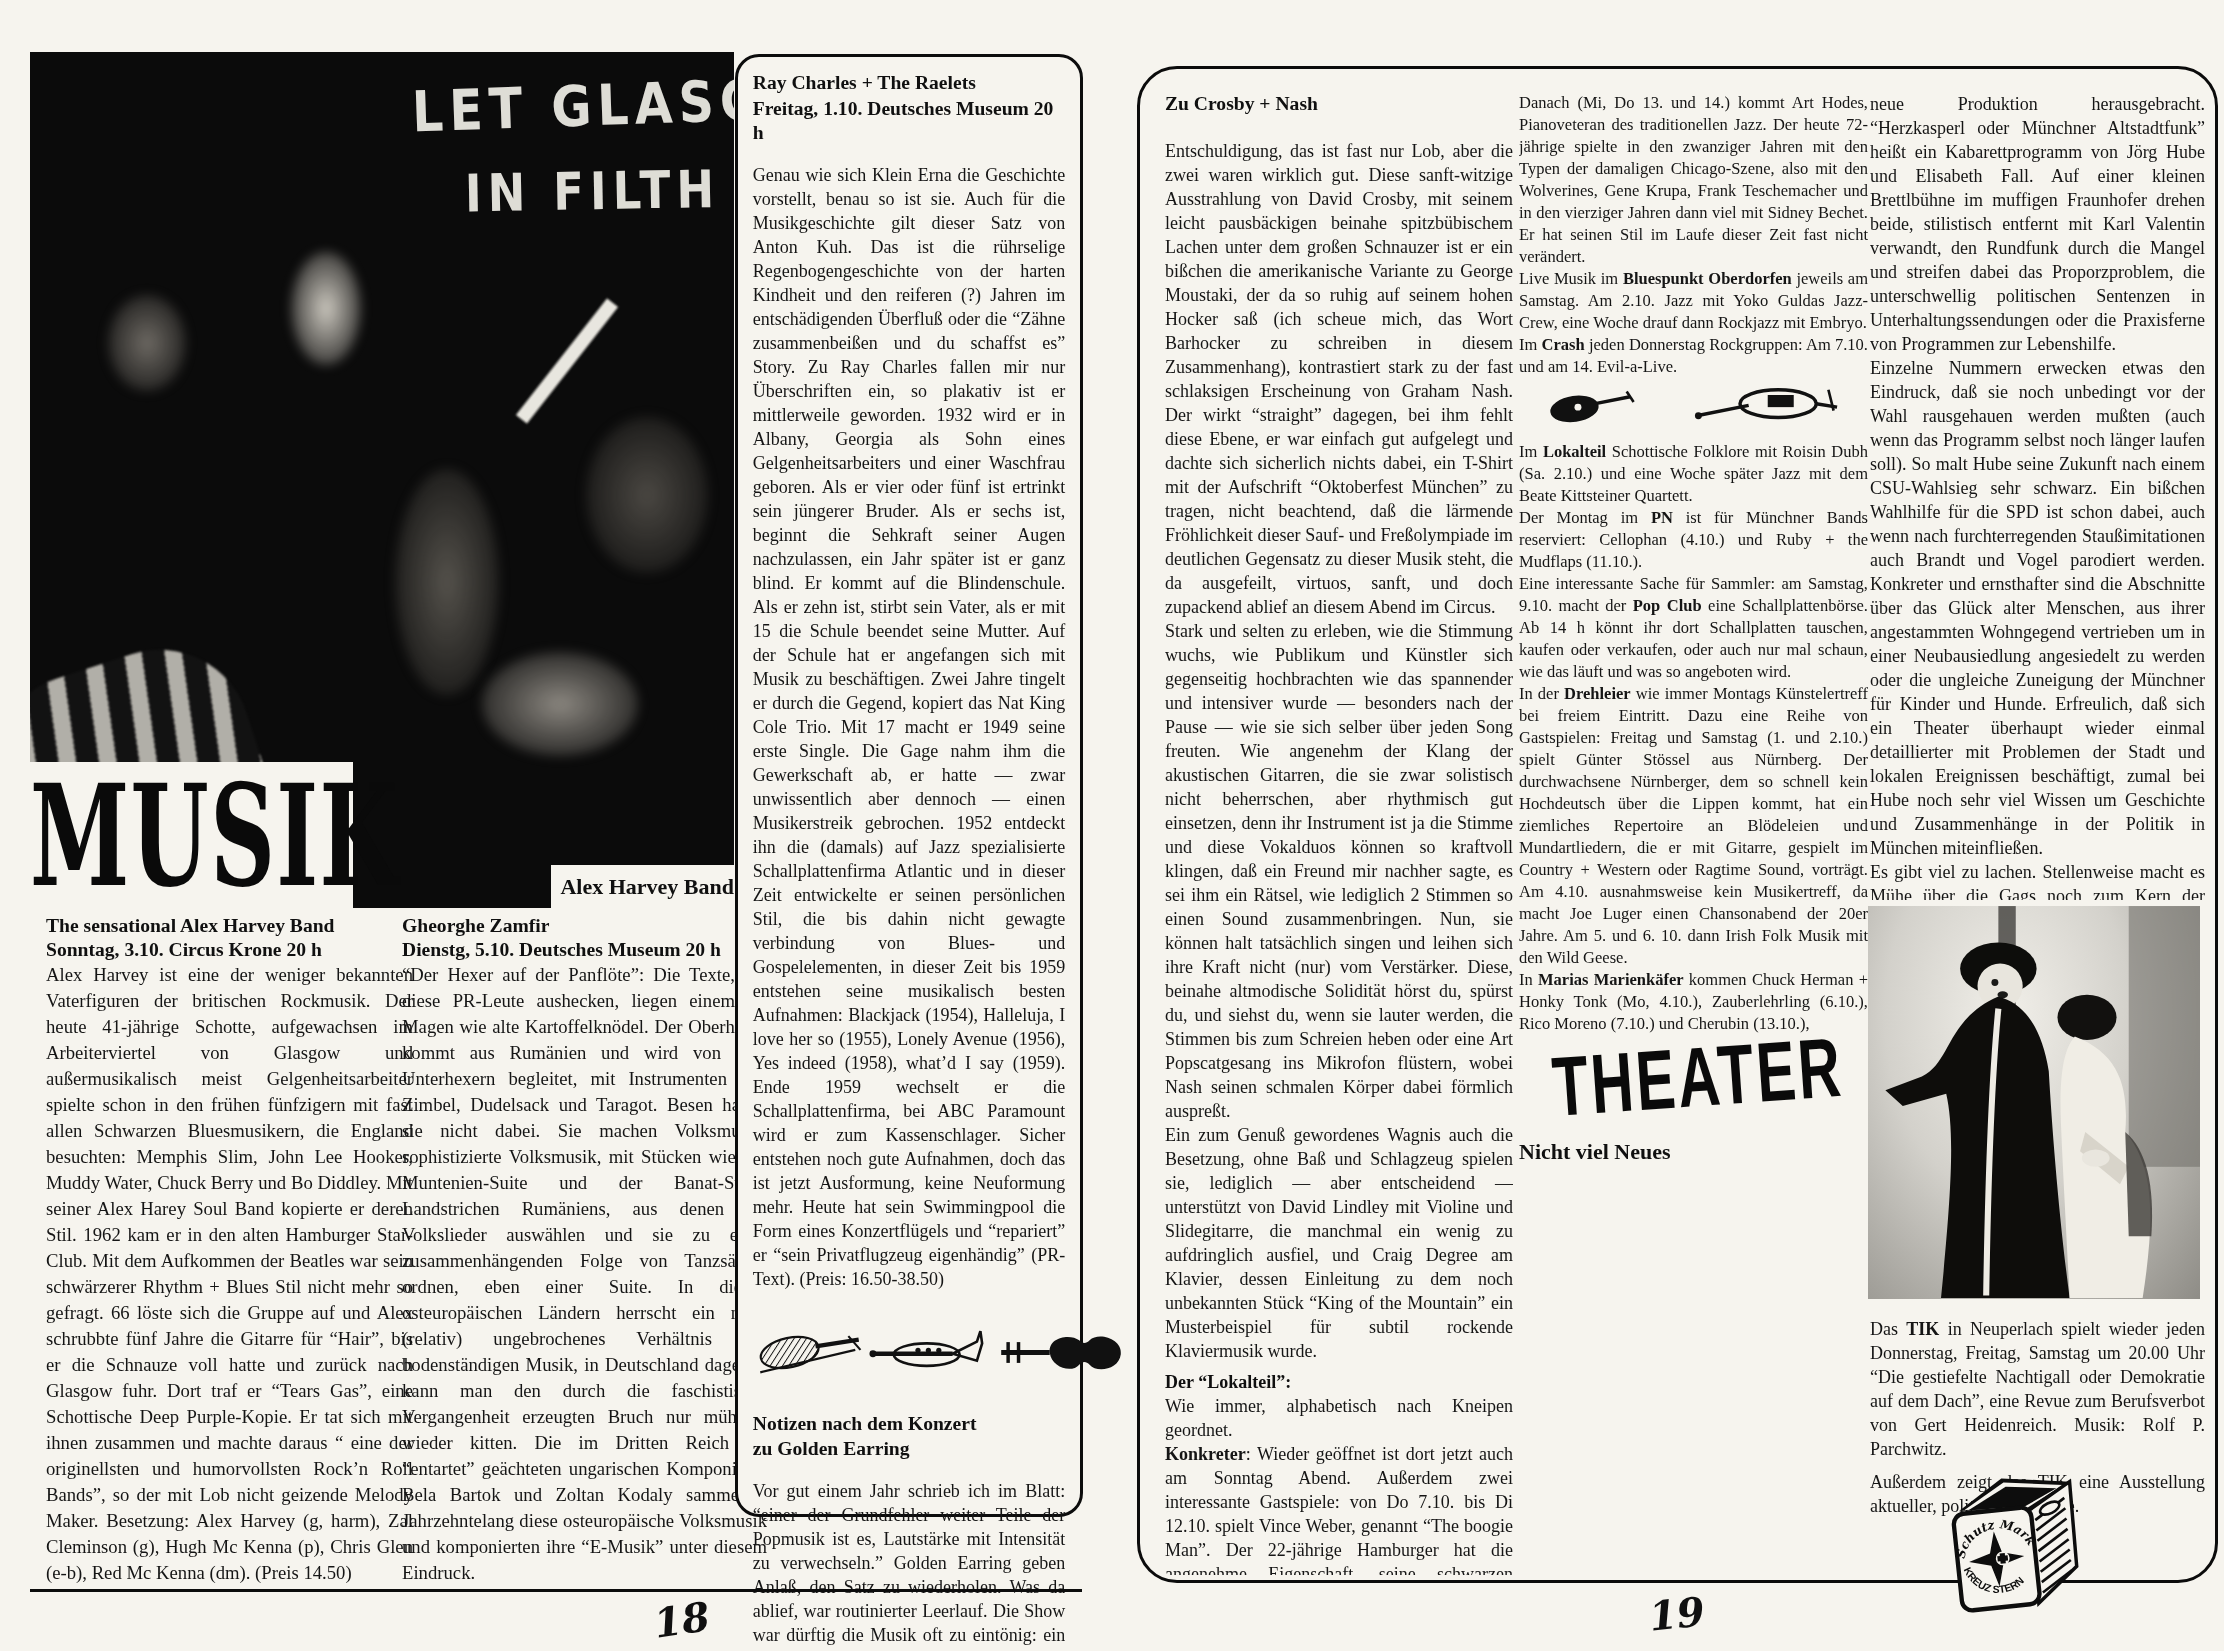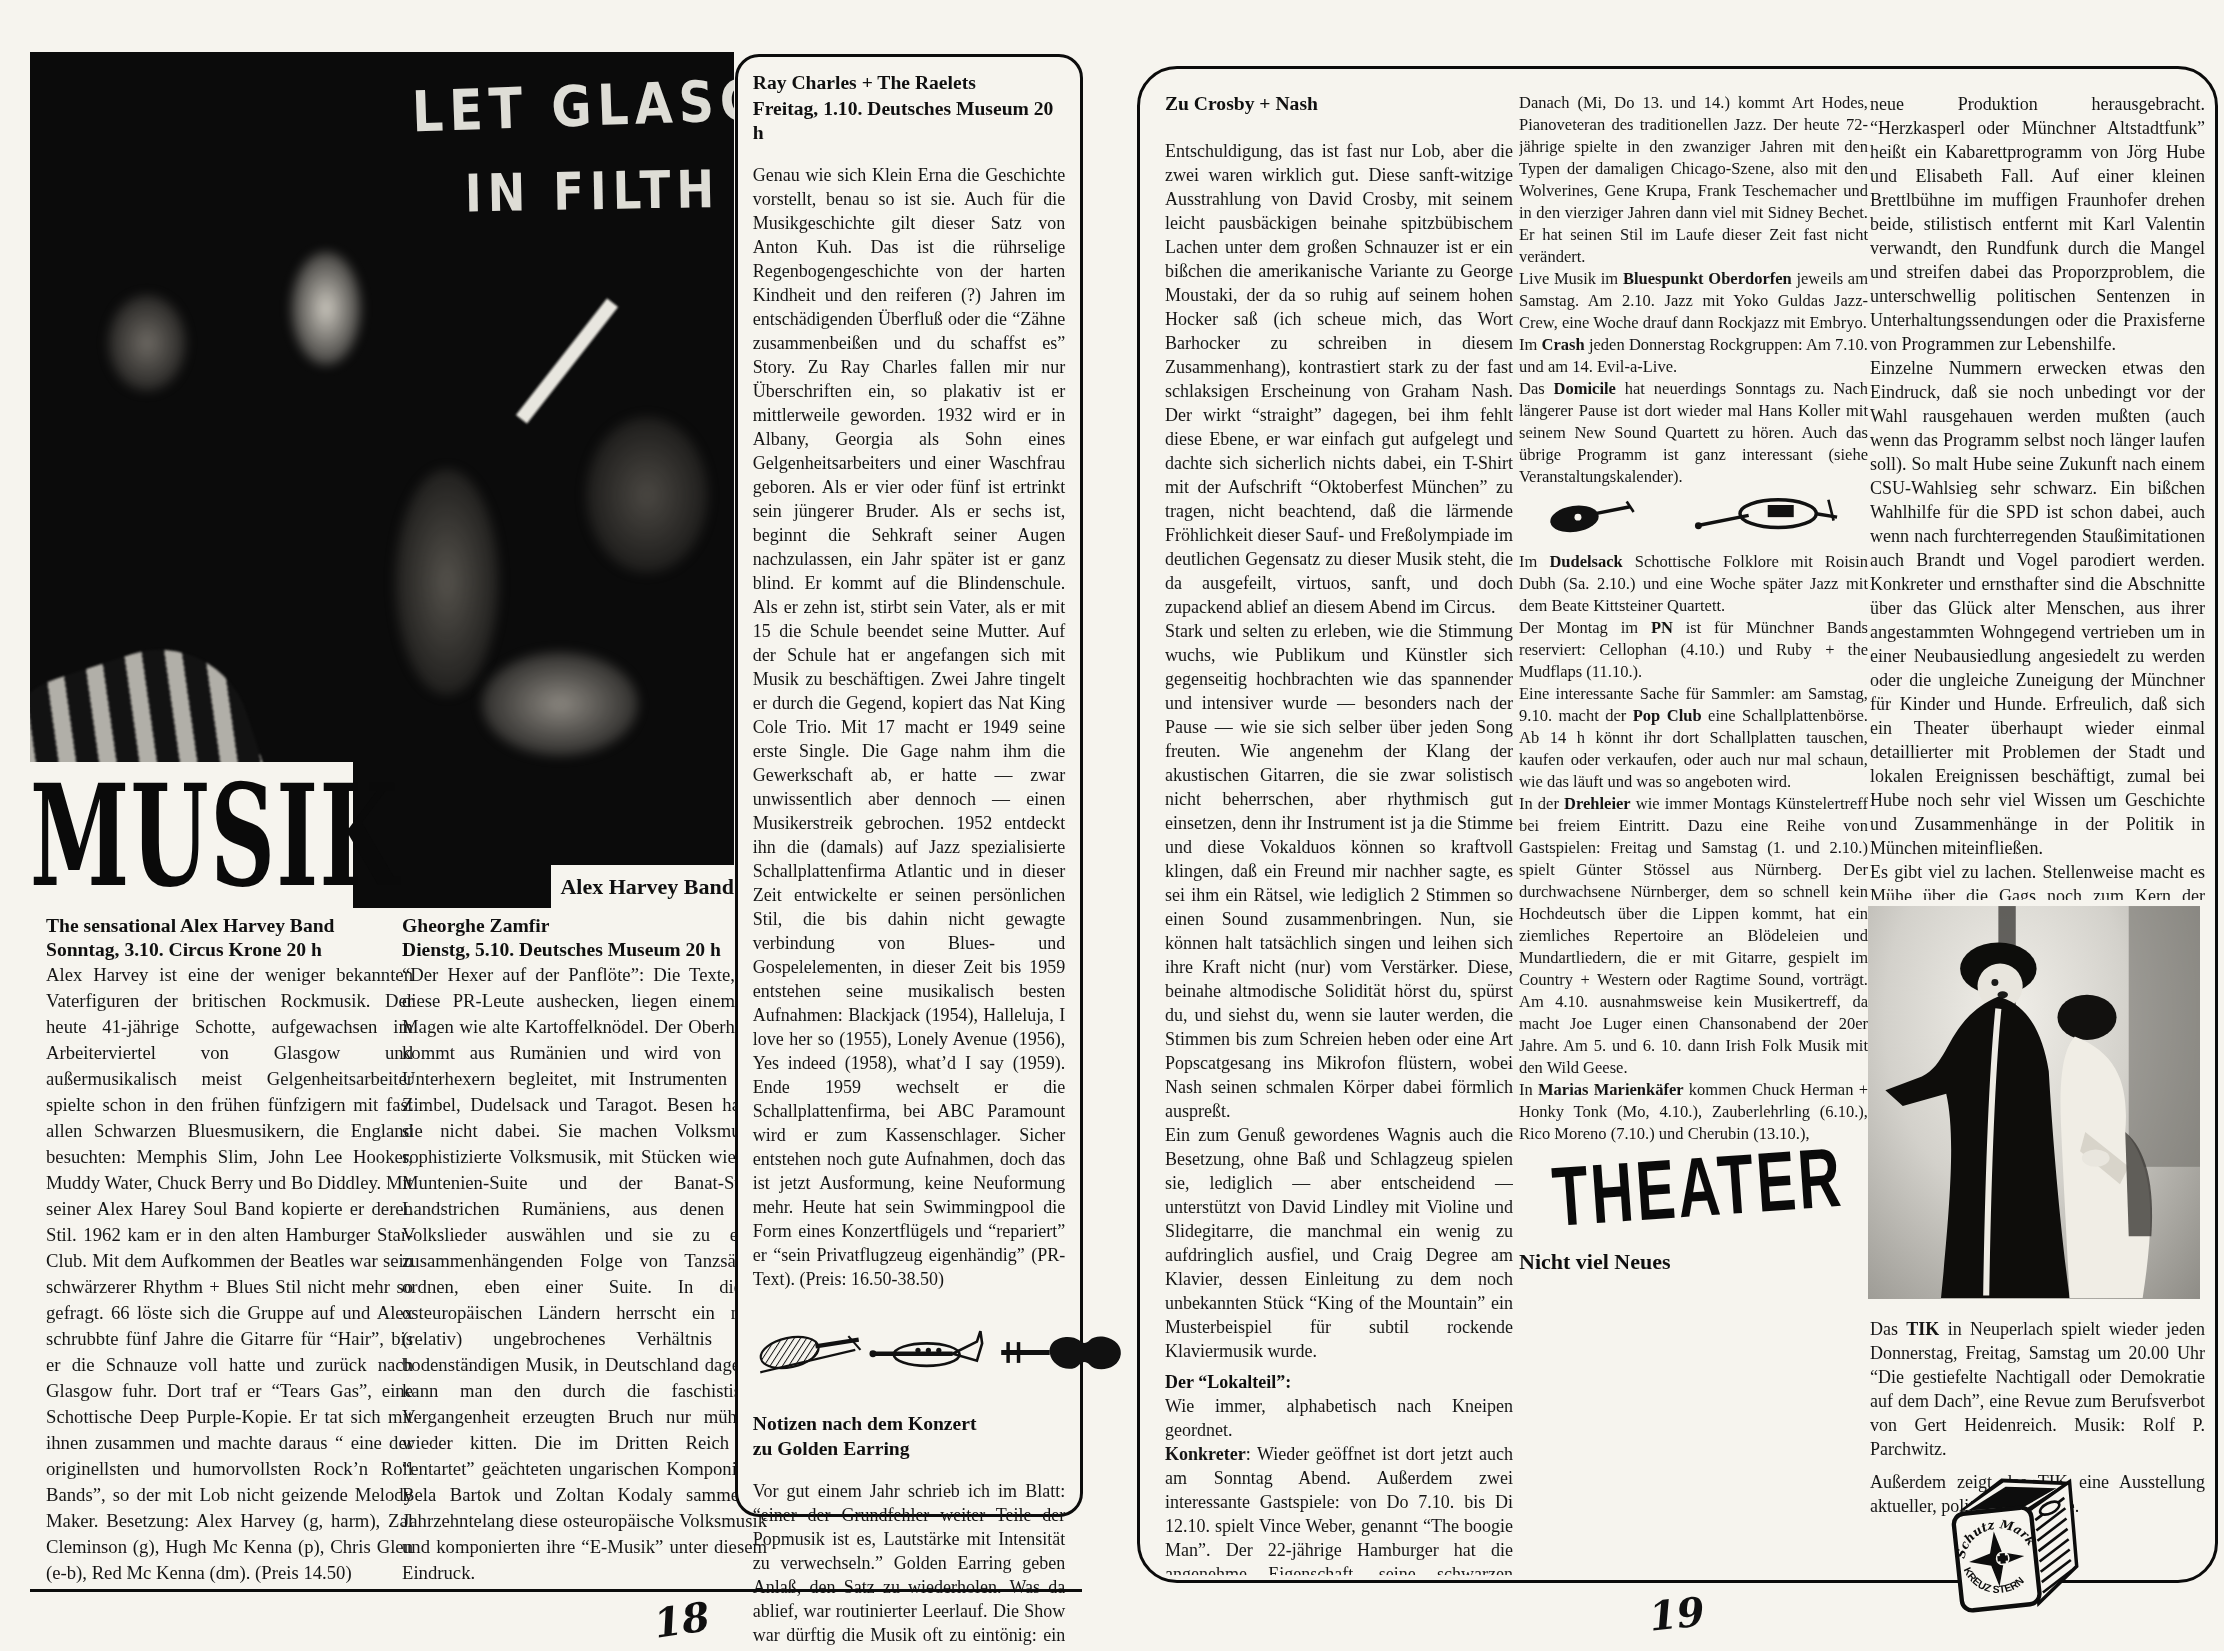--- a/index.html
+++ b/index.html
@@ -150,42 +150,41 @@
     <p class="body-text">Ein zum Genuß gewordenes Wagnis auch die Besetzung, ohne Baß und Schlagzeug spielen sie, lediglich — aber entscheidend — unterstützt von David Lindley mit Violine und Slidegitarre, die manchmal ein wenig zu aufdringlich ausfiel, und Craig Degree am Klavier, dessen Einleitung zu dem noch unbekannten Stück “King of the Mountain” ein Musterbeispiel für subtil rockende Klaviermusik wurde.</p>
     <p class="head" style="margin-top:7px;font-size:18px;">Der “Lokalteil”:</p>
     <p class="body-text">Wie immer, alphabetisch nach Kneipen geordnet.</p>
     <p class="body-text"><b>Konkreter</b>: Wieder geöffnet ist dort jetzt auch am Sonntag Abend. Außerdem zwei interessante Gastspiele: von Do 7.10. bis Di 12.10. spielt Vince Weber, genannt “The boogie Man”. Der 22-jährige Hamburger hat die angenehme Eigenschaft, seine schwarzen Vorbilder nicht bis zur letzten Note zu kopieren.</p>
   </div>
 
   <div class="abs col denser" style="left:1519px;top:92px;width:349px;height:1486px;">
     <p class="body-text">Danach (Mi, Do 13. und 14.) kommt Art Hodes, Pianoveteran des traditionellen Jazz. Der heute 72-jährige spielte in den zwanziger Jahren mit den Typen der damaligen Chicago-Szene, also mit den Wolverines, Gene Krupa, Frank Teschemacher und in den vierziger Jahren dann viel mit Sidney Bechet. Er hat seinen Stil im Laufe dieser Zeit fast nicht verändert.</p>
     <p class="body-text">Live Musik im <b>Bluespunkt Oberdorfen</b> jeweils am Samstag. Am 2.10. Jazz mit Yoko Guldas Jazz-Crew, eine Woche drauf dann Rockjazz mit Embryo.</p>
     <p class="body-text">Im <b>Crash</b> jeden Donnerstag Rockgruppen: Am 7.10. und am 14. Evil-a-Live.</p>
-    <p class="body-text">Das <b>Domicile</b> hat neuerdings Sonntags zu. Nach längerer Pause ist dort wieder mal Hans Koller mit seinem New Sound Quartett zu hören. Auch das übrige Programm ist ganz interessant (siehe Veranstaltungskalender).</p>
     <div class="icon-row" style="height:56px;margin:3.5px 0;">
       <span>
         <svg width="96" height="40" viewBox="0 0 110 46">
           <ellipse cx="36" cy="24" rx="28" ry="15" fill="#111" transform="rotate(-8 36 24)"></ellipse>
           <circle cx="40" cy="22" r="4" fill="#f6f4ee"></circle>
           <line x1="60" y1="18" x2="100" y2="10" stroke="#111" stroke-width="4"></line>
           <line x1="96" y1="4" x2="104" y2="16" stroke="#111" stroke-width="3"></line>
         </svg>
       </span>
       <span>
         <svg width="156" height="54" viewBox="0 0 180 62">
           <line x1="10" y1="40" x2="70" y2="28" stroke="#111" stroke-width="4"></line>
           <ellipse cx="104" cy="26" rx="44" ry="16" fill="none" stroke="#111" stroke-width="4"></ellipse>
           <rect x="92" y="16" width="30" height="14" fill="#111"></rect>
           <line x1="148" y1="26" x2="172" y2="30" stroke="#111" stroke-width="4"></line>
           <circle cx="12" cy="40" r="4" fill="#111"></circle>
           <line x1="162" y1="10" x2="168" y2="34" stroke="#111" stroke-width="3"></line>
         </svg>
       </span>
     </div>
-    <p class="body-text">Im <b>Dudelsack</b> Schottische Folklore mit Roisin Dubh (Sa. 2.10.) und eine Woche später Jazz mit dem Beate Kittsteiner Quartett.</p>
+    <p class="body-text">Im <b>Lokalteil</b> Schottische Folklore mit Roisin Dubh (Sa. 2.10.) und eine Woche später Jazz mit dem Beate Kittsteiner Quartett.</p>
     <p class="body-text">Der Montag im <b>PN</b> ist für Münchner Bands reserviert: Cellophan (4.10.) und Ruby + the Mudflaps (11.10.).</p>
     <p class="body-text">Eine interessante Sache für Sammler: am Samstag, 9.10. macht der <b>Pop Club</b> eine Schallplattenbörse. Ab 14 h könnt ihr dort Schallplatten tauschen, kaufen oder verkaufen, oder auch nur mal schaun, wie das läuft und was so angeboten wird.</p>
     <p class="body-text">In der <b>Drehleier</b> wie immer Montags Künstelertreff bei freiem Eintritt. Dazu eine Reihe von Gastspielen: Freitag und Samstag (1. und 2.10.) spielt Günter Stössel aus Nürnberg. Der durchwachsene Nürnberger, dem so schnell kein Hochdeutsch über die Lippen kommt, hat ein ziemliches Repertoire an Blödeleien und Mundartliedern, die er mit Gitarre, gespielt im Country + Western oder Ragtime Sound, vorträgt. Am 4.10. ausnahmsweise kein Musikertreff, da macht Joe Luger einen Chansonabend der 20er Jahre. Am 5. und 6. 10. dann Irish Folk Musik mit den Wild Geese.</p>
     <p class="body-text">In <b>Marias Marienkäfer</b> kommen Chuck Herman + Honky Tonk (Mo, 4.10.), Zauberlehrling (6.10.), Rico Moreno (7.10.) und Cherubin (13.10.),</p>
     <div id="theater-title" style="margin:14px 0 5.2px 37px;">THEATER</div>
     <p class="head" style="font-size:22px;">Nicht viel Neues</p>
   </div>
 
   <div class="abs col dense" style="left:1870px;top:92px;width:335px;height:808px;">
     <p class="body-text">neue Produktion herausgebracht. “Herzkasperl oder Münchner Altstadtfunk” heißt ein Kabarettprogramm von Jörg Hube und Elisabeth Fall. Auf einer kleinen Brettlbühne im muffigen Fraunhofer drehen beide, stilistisch entfernt mit Karl Valentin verwandt, den Rundfunk durch die Mangel und streifen dabei das Proporzproblem, die unterschwellig politischen Sentenzen in Unterhaltungssendungen oder die Praxisferne von Programmen zur Lebenshilfe.</p>

